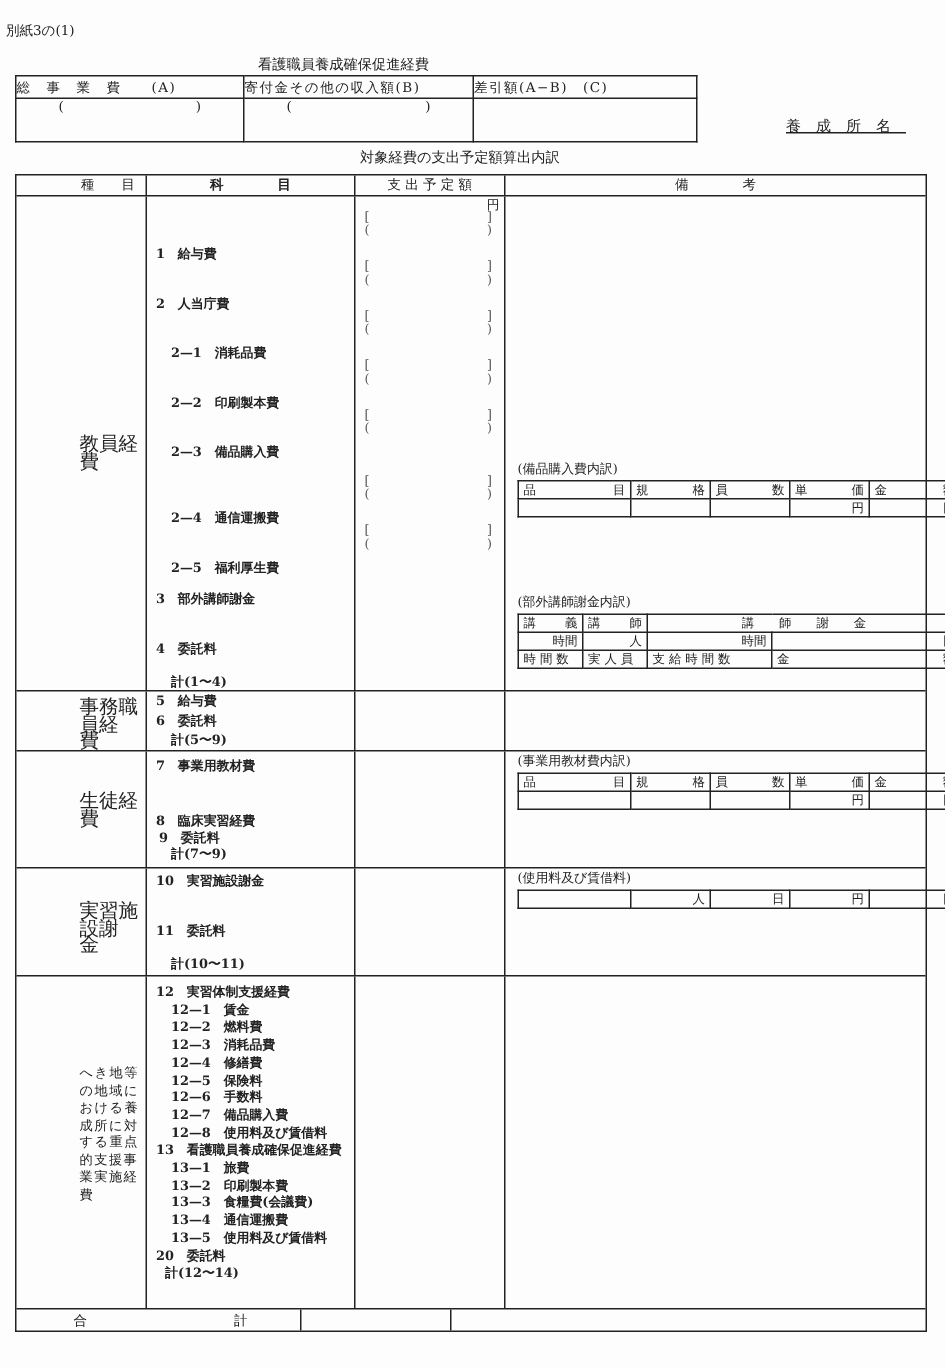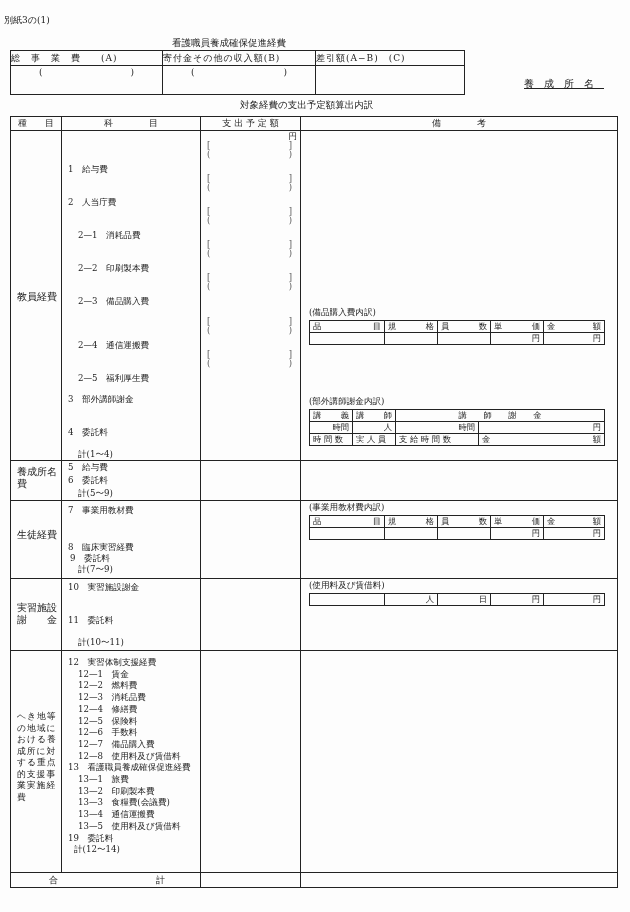--- a/index.html
+++ b/index.html
@@ -13,27 +13,27 @@
   .sum-table td { border:1.4px solid #222; font-size:9px; padding:0; }
   .sum-table .h td { height:14px; text-align:left; letter-spacing:1px;margin-top:25px; }
   .sum-table .b td { height:28px; vertical-align:top; }
   .paren { display:flex; justify-content:space-between; padding:1px 28px 0 28px; }
   .org { left:500px; top:77px; font-size:10px; letter-spacing:10px; text-decoration:underline;margin-left:24px; }
   .det-title { left:240px; top:99px; font-size:9.5px; }
 
   .main { position:absolute; left:10px; top:116px; width:608px; border:1.6px solid #222; box-sizing:border-box; }
   .row { display:flex; border-bottom:1.4px solid #222; box-sizing:border-box; }
   .row:last-child { border-bottom:none; }
-  .c1 { width:51px; border-right:1.4px solid #222; box-sizing:border-box; position:relative; }
-  .c2 { width:139px; border-right:1.4px solid #222; box-sizing:border-box; position:relative; }
+  .c1 { width:51px; border-right:1.4px solid #222; box-sizing:border-box; position:relative;margin-left:36px; }
+  .c2 { width:139px; border-right:1.4px solid #222; box-sizing:border-box; position:relative;font-weight:bold; }
   .c3 { width:100px; border-right:1.4px solid #222; box-sizing:border-box; position:relative; }
   .c4 { flex:1; position:relative; }
   .hdr { height:14px; }
   .hdr div { display:flex; align-items:center; justify-content:space-around; font-size:9px; padding:0 4px; }
-  .cat { font-size:10px; line-height:11.5px; padding:0 3px; position:absolute; }
+  .cat { font-size:13px; line-height:11.5px; padding:0 3px; position:absolute; }
   .item { position:absolute; font-size:8.6px; white-space:nowrap; }
   .brk { position:absolute; left:6px; right:8px; font-size:8.5px; line-height:9px; color:#555; }
   .brk div { display:flex; justify-content:space-between; }
   .sub-title { position:absolute; left:8px; font-size:8.6px; }
   .sub { position:absolute; left:8px; width:296px; }
   .sub td { border:1.3px solid #222; font-size:8.3px; height:11px; padding:0 3px; }
   .sp { display:flex; justify-content:space-between; }
   .r { text-align:right; }
 </style>
 </head>
@@ -248,21 +248,21 @@
                 </div>
               </td>
         </tr>
       </tbody>
         </table>
     </div>
   </div>
 
   <div class="row" style="height:40px">
     <div class="c1">
-        <div class="cat" style="top:5px;left:3px;width:42px">養成所名　　費</div>
+        <div class="cat" style="top:5px;left:3px;width:42px">事務職員経　　費</div>
       </div>
     <div class="c2">
       <div class="item" style="left:6px;top:1px">5　給与費</div>
       <div class="item" style="left:6px;top:14px">6　委託料</div>
       <div class="item" style="left:16px;top:27px">計(5〜9)</div>
     </div>
     <div class="c3"></div>
     <div class="c4"></div>
   </div>
 
@@ -365,21 +365,21 @@
         <div style="padding-left:16px">12—5　保険料</div>
         <div style="padding-left:16px">12—6　手数料</div>
         <div style="padding-left:16px">12—7　備品購入費</div>
         <div style="padding-left:16px">12—8　使用料及び賃借料</div>
         <div style="padding-left:6px">13　看護職員養成確保促進経費</div>
         <div style="padding-left:16px">13—1　旅費</div>
         <div style="padding-left:16px">13—2　印刷製本費</div>
         <div style="padding-left:16px">13—3　食糧費(会議費)</div>
         <div style="padding-left:16px">13—4　通信運搬費</div>
         <div style="padding-left:16px">13—5　使用料及び賃借料</div>
-        <div style="padding-left:6px">19　委託料</div>
+        <div style="padding-left:6px">20　委託料</div>
         <div style="padding-left:12px">計(12〜14)</div>
       </div>
     </div>
     <div class="c3"></div>
     <div class="c4"></div>
   </div>
 
   <div class="row" style="height:14px">
     <div style="width:190px;border-right:1.4px solid #222;box-sizing:border-box;display:flex;justify-content:space-between;padding:0 35px 0 38px;font-size:9px;align-items:center">
       <span>合</span>

